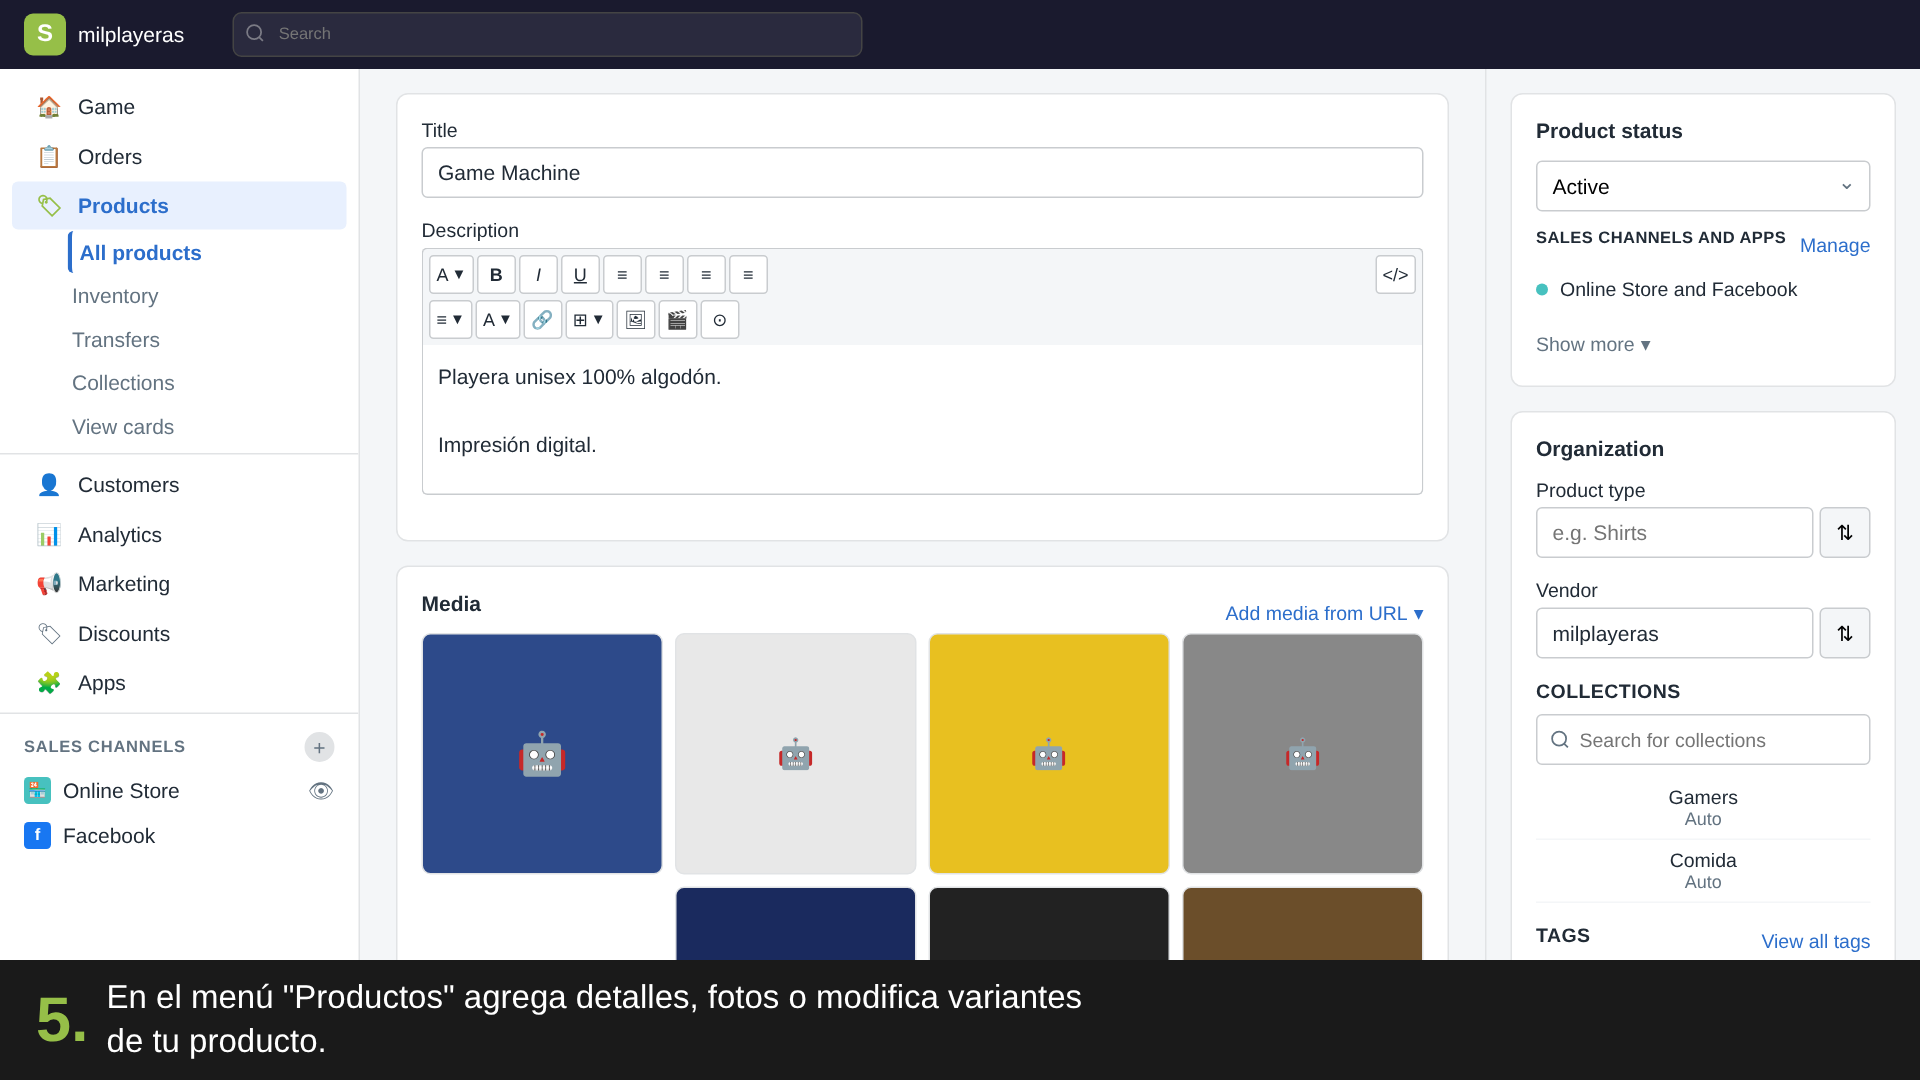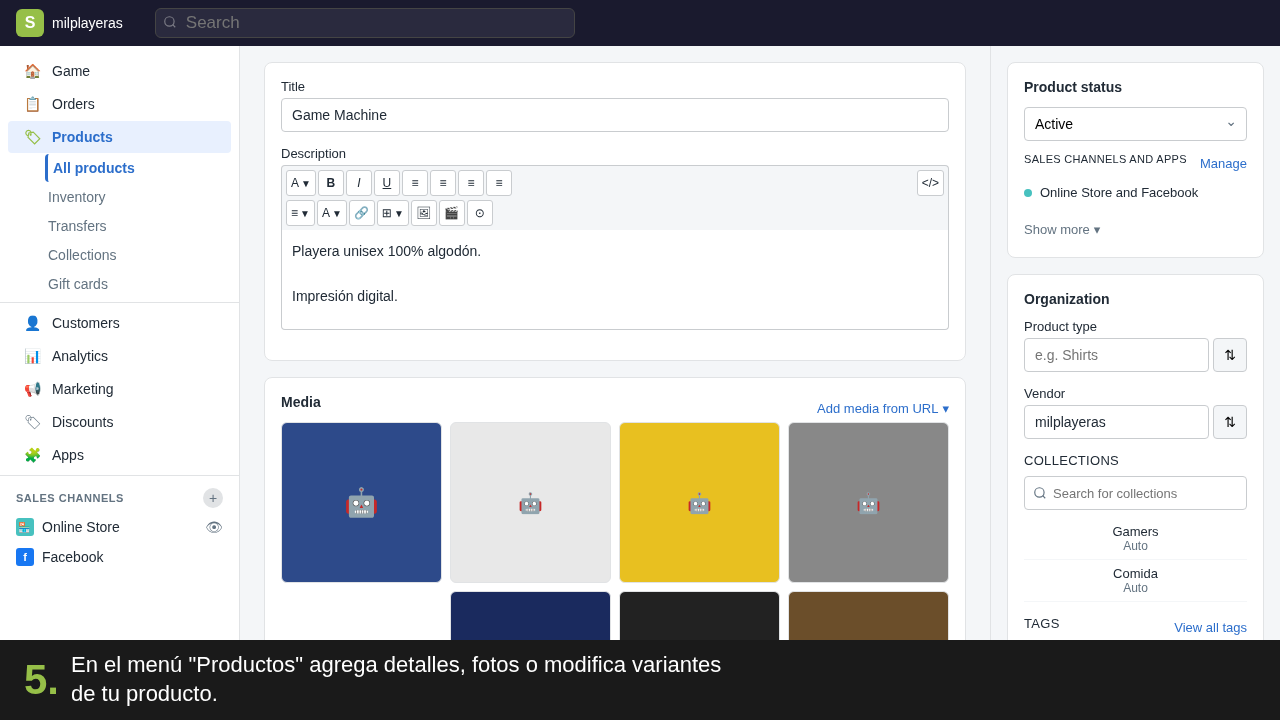--- a/index.html
+++ b/index.html
@@ -4,21 +4,21 @@
   <style>
     * { box-sizing: border-box; margin: 0; padding: 0; }
     body { font-family: -apple-system, BlinkMacSystemFont, 'Segoe UI', sans-serif; font-size: 13px; background: #f4f6f8; color: #212b36; width: 1280px; height: 720px; overflow: hidden; }
 
     
     .topbar { background: #1a1a2e; height: 46px; display: flex; align-items: center; padding: 0 16px; gap: 12px; }
     .topbar-logo { display: flex; align-items: center; gap: 8px; }
     .shopify-icon { width: 28px; height: 28px; background: #96bf48; border-radius: 6px; display: flex; align-items: center; justify-content: center; color: white; font-size: 16px; font-weight: bold; }
     .store-name { color: #fff; font-size: 14px; font-weight: 500; }
     .search-bar { flex: 1; max-width: 420px; margin-left: 20px; }
-    .search-bar input { width: 100%; height: 30px; border-radius: 6px; border: 1px solid #444; background: #2a2a3e; color: #ccc; padding: 0 10px 0 30px; font-size: 17px; outline: none; }
+    .search-bar input { width: 100%; height: 30px; border-radius: 6px; border: 1px solid #444; background: #2a2a3e; color: #ccc; padding: 0 10px 0 30px; font-size: 11px; outline: none; }
     .search-wrap { position: relative; }
     .search-wrap svg { position: absolute; left: 8px; top: 7px; opacity: 0.5; }
 
     
     .layout { display: flex; height: calc(720px - 46px - 80px); }
 
     
     .sidebar { width: 240px; background: #fff; border-right: 1px solid #e1e3e5; overflow-y: auto; flex-shrink: 0; }
     .sidebar-section { padding: 8px 0; }
     .sidebar-item { display: flex; align-items: center; gap: 10px; padding: 7px 16px; cursor: pointer; color: #212b36; font-size: 14px; border-radius: 4px; margin: 1px 8px; }
@@ -60,21 +60,21 @@
     
     .media-header { display: flex; align-items: center; justify-content: space-between; }
     .media-link { color: #2c6ecb; font-size: 13px; cursor: pointer; display: flex; align-items: center; gap: 4px; }
     .media-grid { display: grid; grid-template-columns: repeat(4, 1fr); gap: 8px; }
     .media-item { border: 1px solid #e1e3e5; border-radius: 6px; overflow: hidden; aspect-ratio: 1; background: #f4f6f8; position: relative; }
 
     
     .status-select { width: 100%; height: 34px; border: 1px solid #c9cccf; border-radius: 4px; padding: 0 10px; font-size: 14px; background: #fff; appearance: none; -webkit-appearance: none; cursor: pointer; }
     .select-wrap { position: relative; }
     .select-wrap::after { content: '⌄'; position: absolute; right: 10px; top: 6px; font-size: 14px; color: #637381; pointer-events: none; }
-    .section-title { font-size: 13px; font-weight: 400; color: #212b36; margin-bottom: 8px; text-transform: uppercase; letter-spacing: 0.3px; }
+    .section-title { font-size: 13px; font-weight: 700; color: #212b36; margin-bottom: 8px; text-transform: uppercase; letter-spacing: 0.3px; }
     .channels-section { margin-bottom: 14px; }
     .channel-item { display: flex; align-items: center; gap: 8px; padding: 4px 0; font-size: 13px; }
     .channel-dot { width: 8px; height: 8px; border-radius: 50%; background: #47c1bf; }
     .show-more { display: flex; align-items: center; gap: 4px; color: #637381; font-size: 13px; cursor: pointer; padding: 4px 0; }
     .manage-link { color: #2c6ecb; font-size: 13px; cursor: pointer; }
     .collections-search { display: flex; align-items: center; border: 1px solid #c9cccf; border-radius: 4px; padding: 0 8px; height: 34px; gap: 6px; background: #fff; }
     .collections-search input { border: none; outline: none; font-size: 13px; flex: 1; background: transparent; }
     .collection-item { display: flex; justify-content: space-between; align-items: center; padding: 6px 0; font-size: 13px; border-bottom: 1px solid #f4f6f8; flex-direction: column; }
     .collection-badge { color: #637381; font-size: 12px; }
     .tags-header { display: flex; justify-content: space-between; align-items: center; margin-bottom: 8px; }
@@ -128,21 +128,21 @@
       <div class="sidebar-item active">
         <span class="icon" style="color:#96bf48;">🏷</span>
         <span>Products</span>
       </div>
 
       <div class="sidebar-sub">
         <div class="sidebar-sub-item active products-active">All products</div>
         <div class="sidebar-sub-item">Inventory</div>
         <div class="sidebar-sub-item">Transfers</div>
         <div class="sidebar-sub-item">Collections</div>
-        <div class="sidebar-sub-item">Gift cards</div>
+        <div class="sidebar-sub-item">View cards</div>
       </div>
       <hr class="divider">
       <div class="sidebar-item">
         <span class="icon">👤</span>
         <span>Customers</span>
       </div>
       <div class="sidebar-item">
         <span class="icon">📊</span>
         <span>Analytics</span>
       </div>

